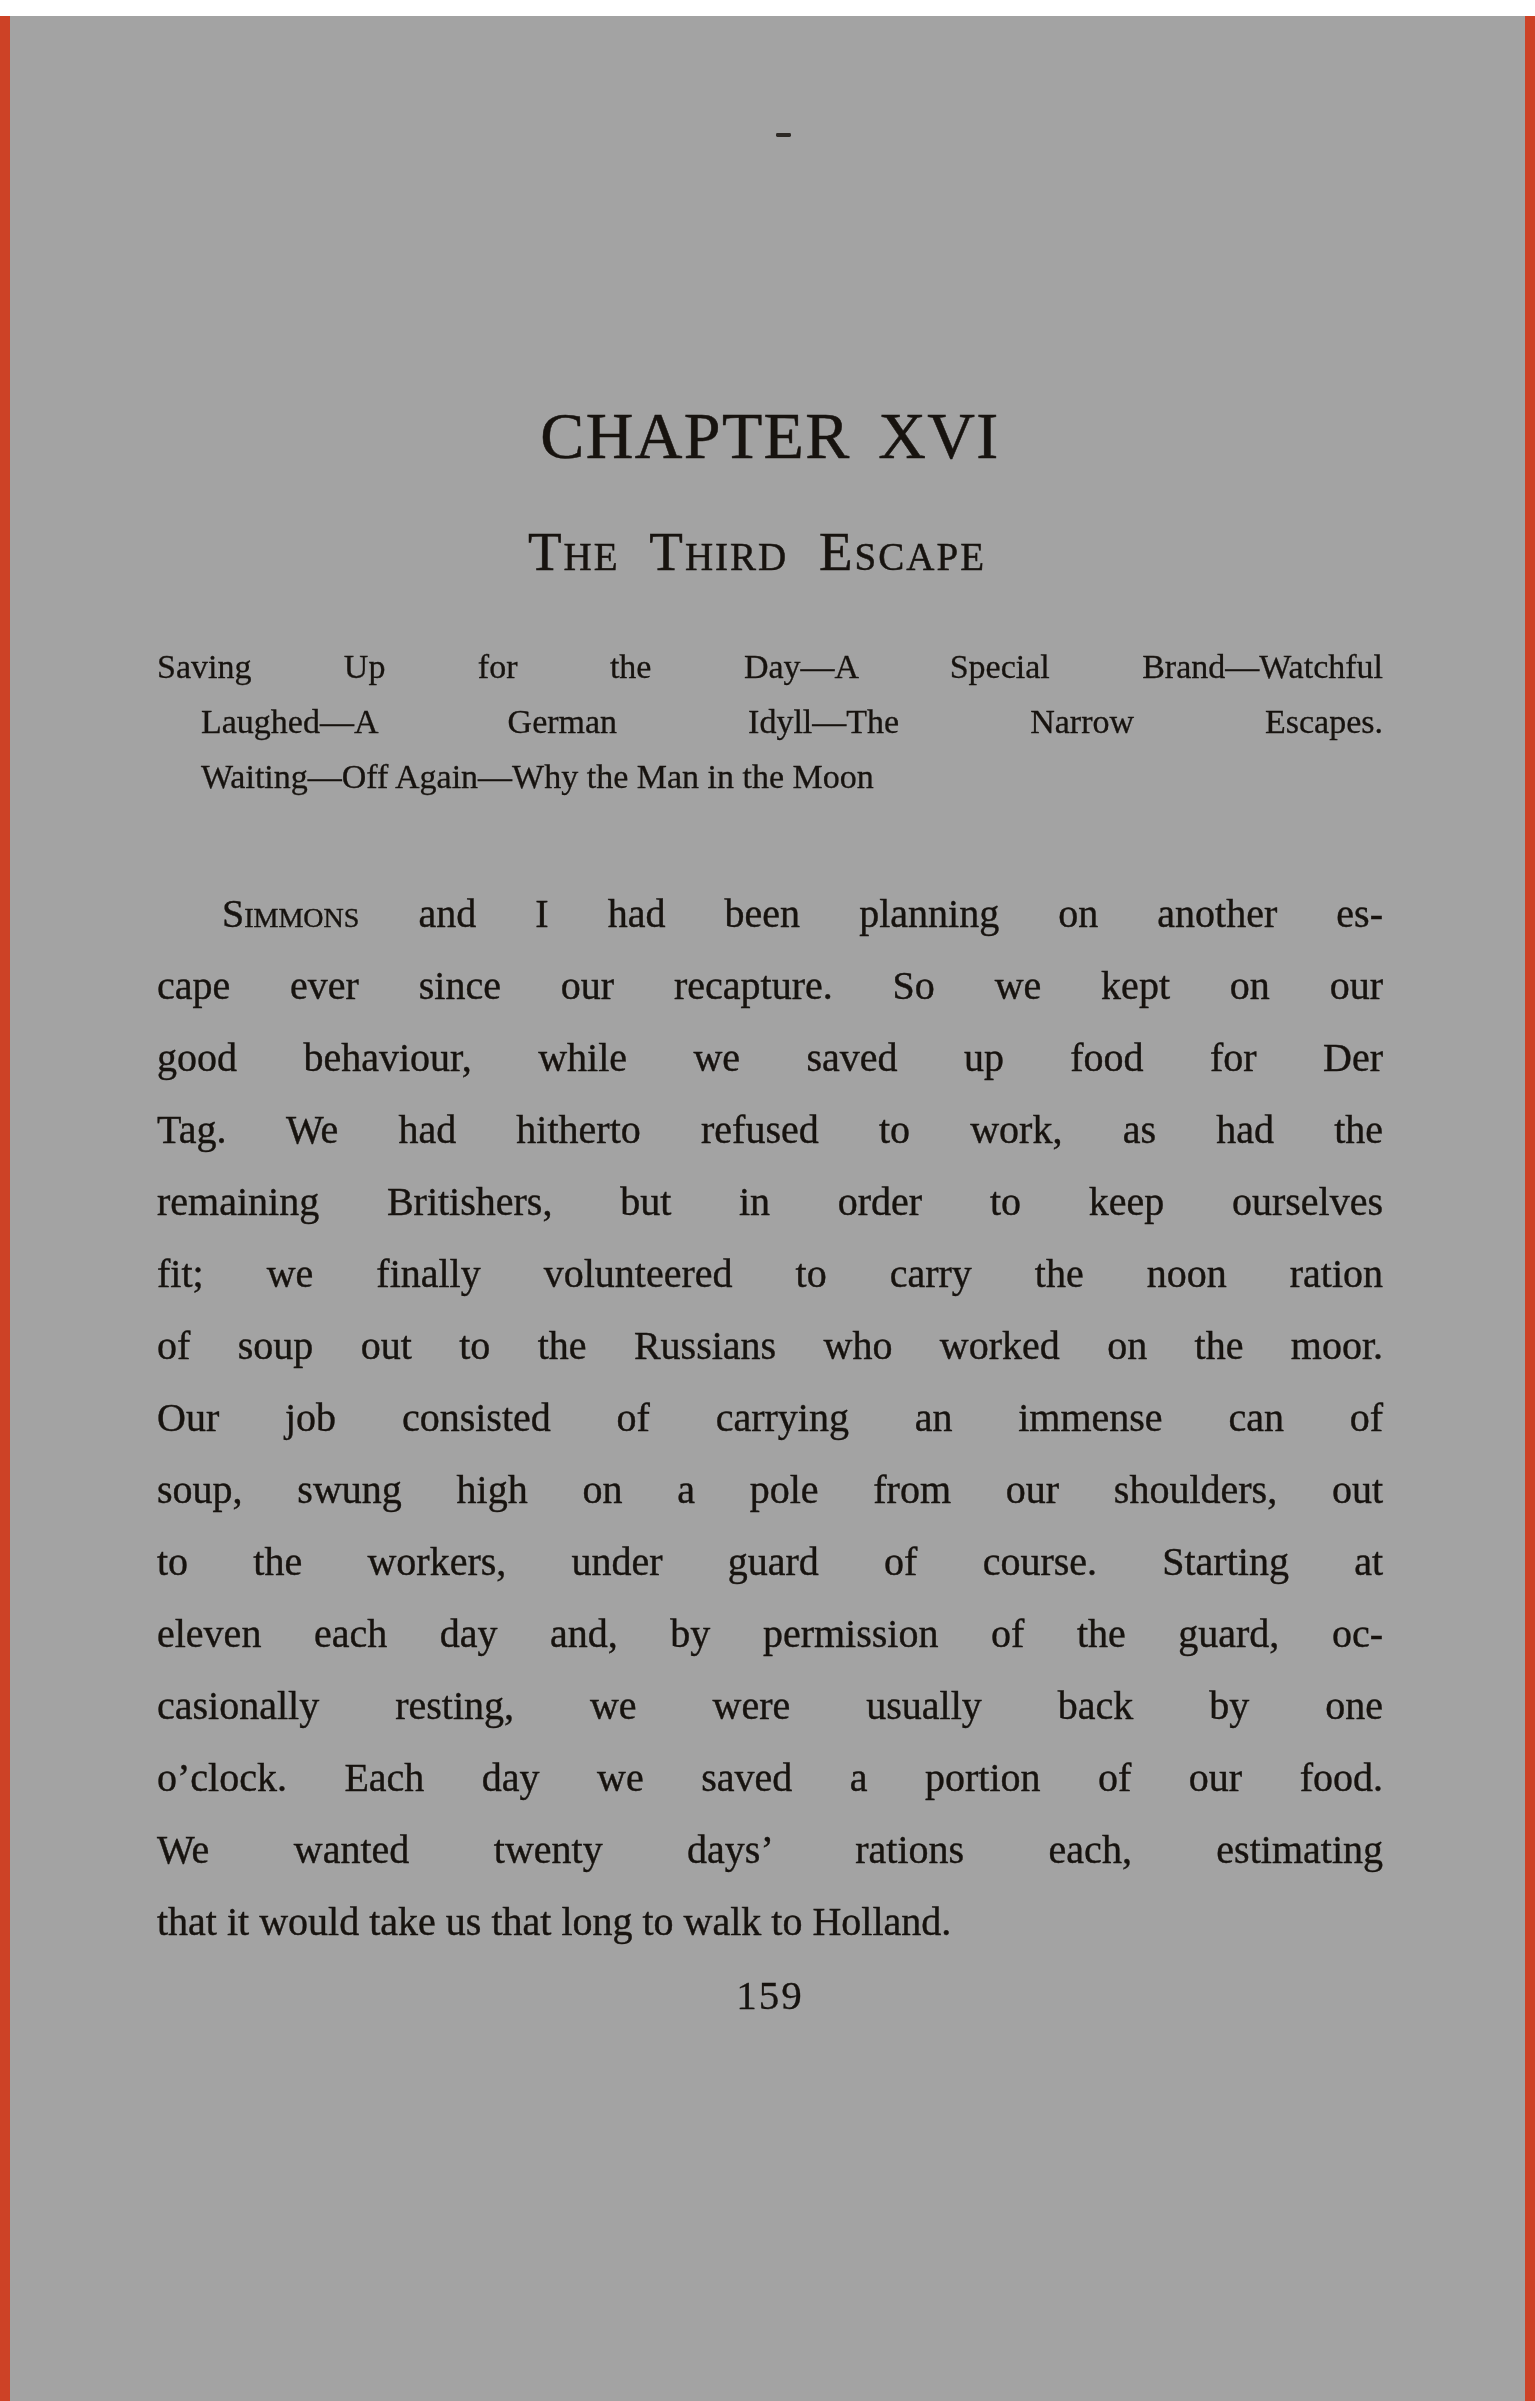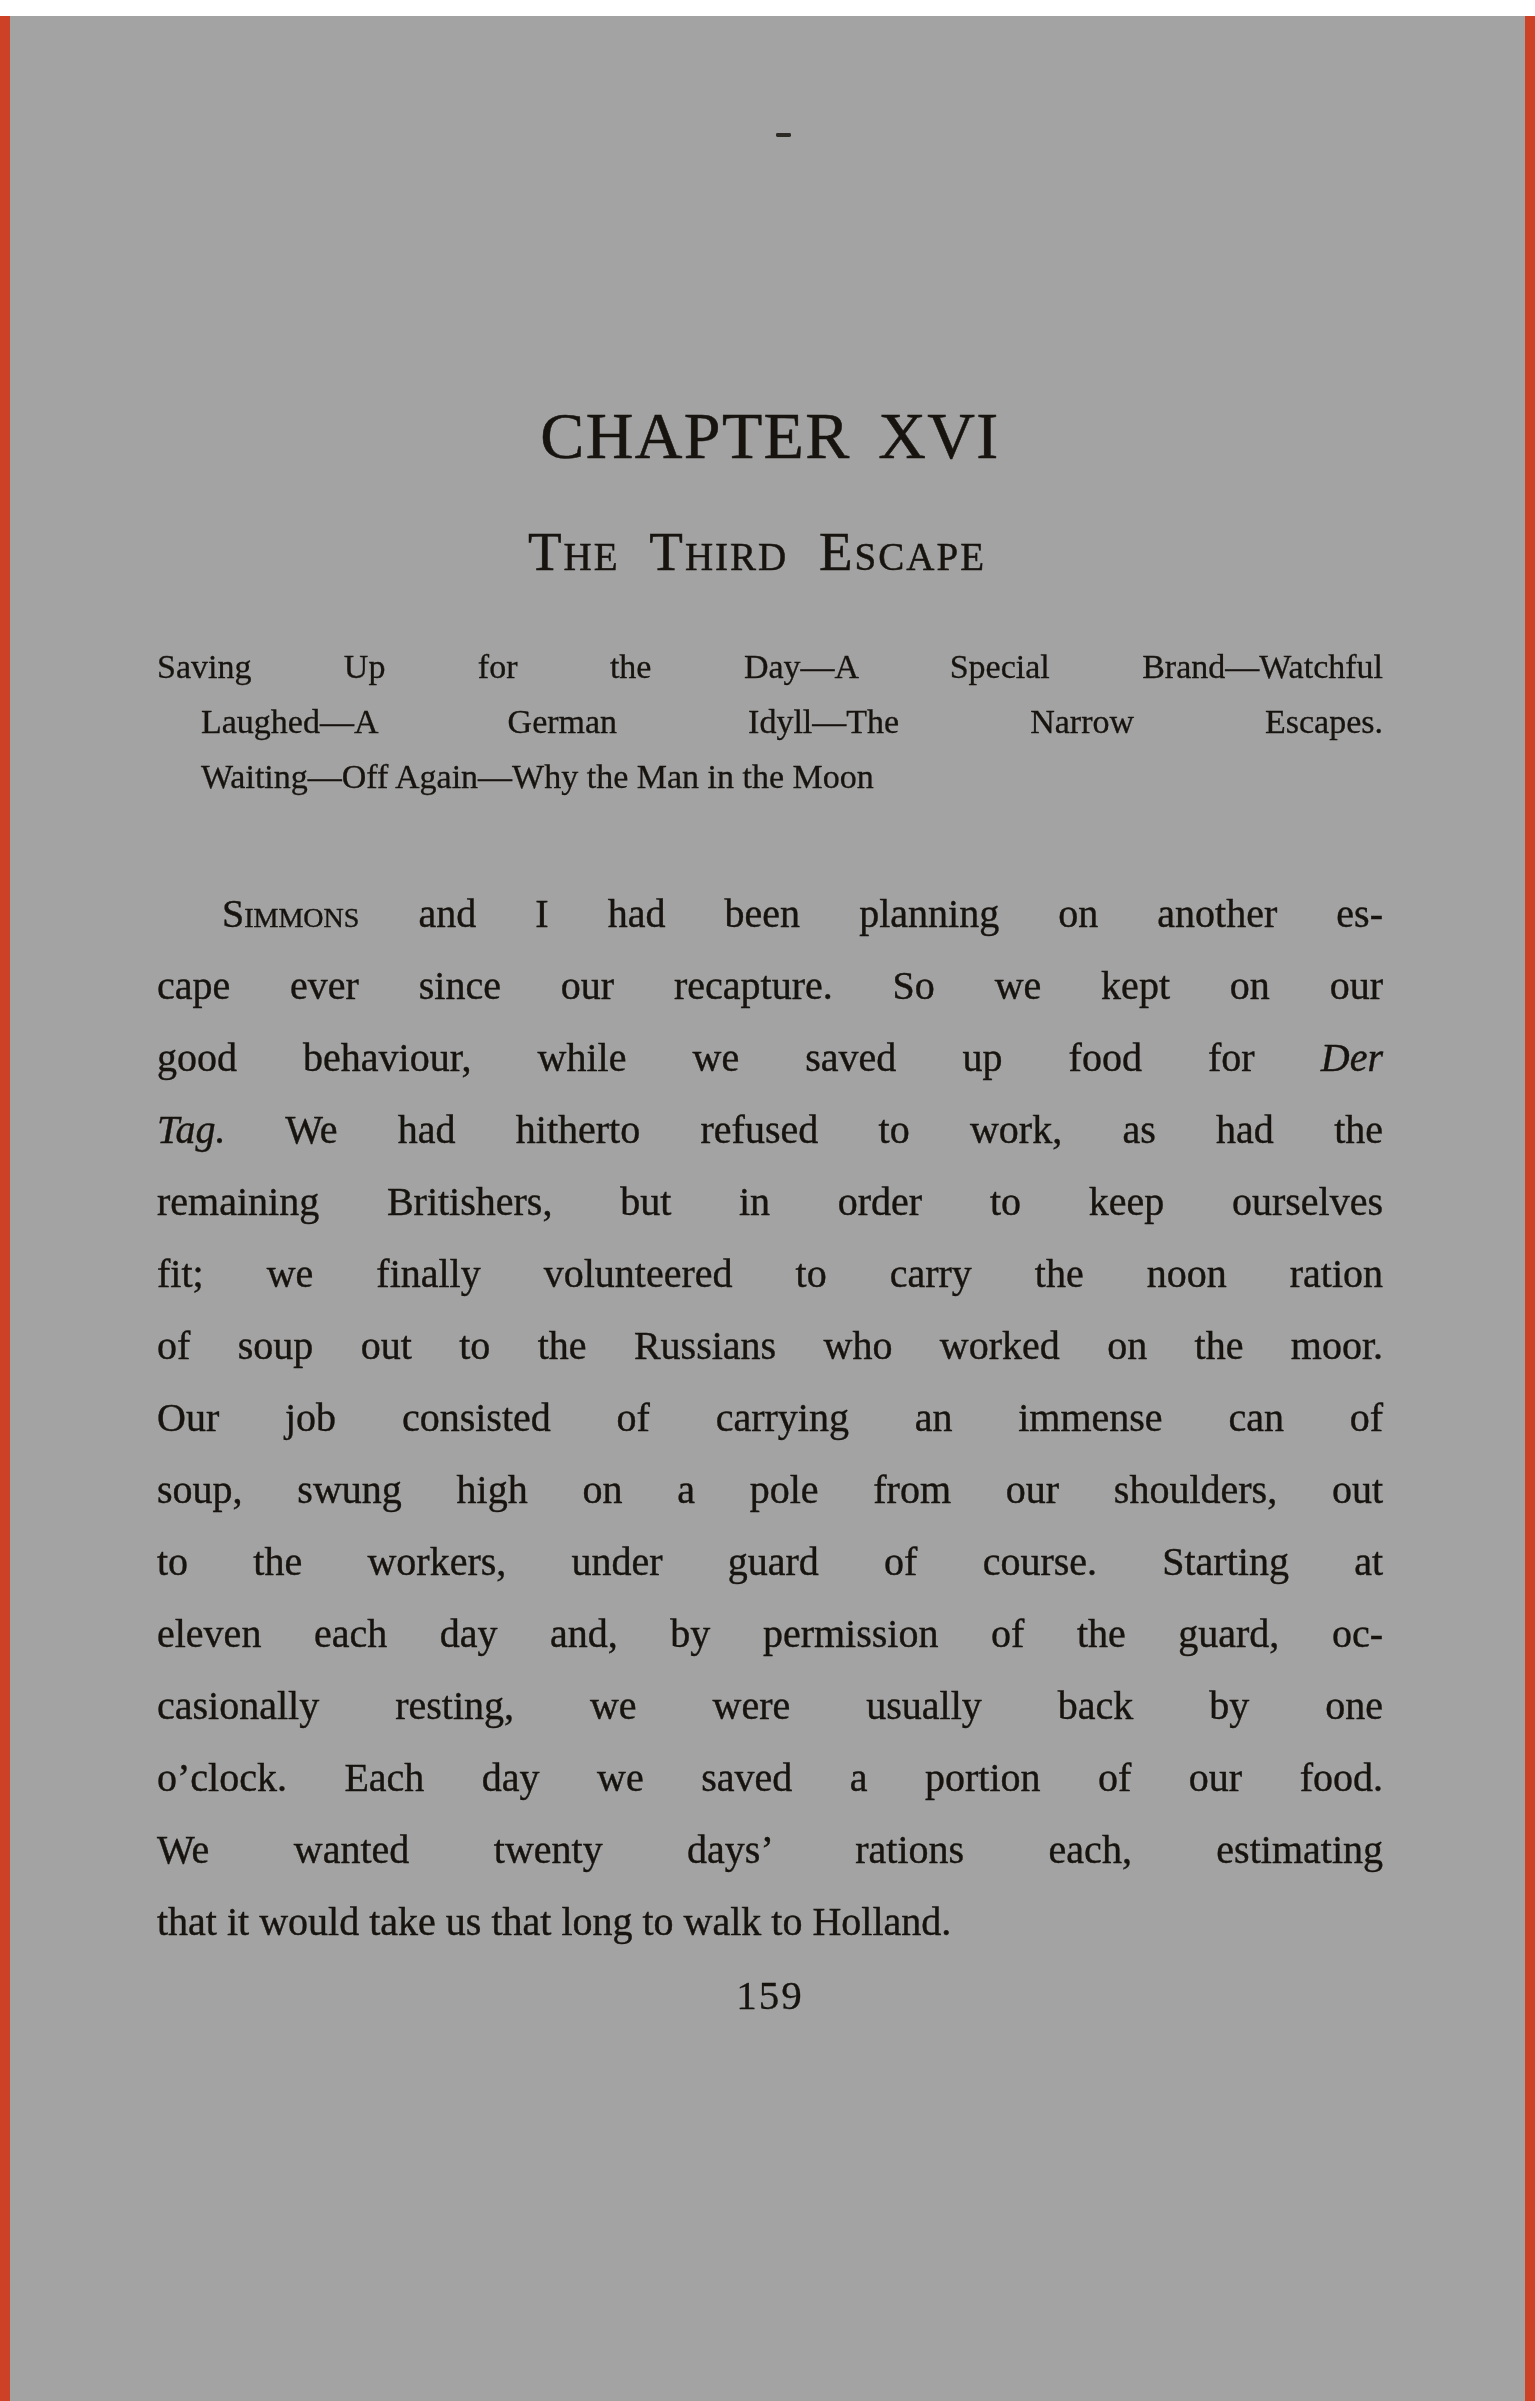--- a/index.html
+++ b/index.html
@@ -83,21 +83,21 @@
     line-height: 72px;
     -webkit-text-stroke: 0.4px #17130f;
   }
   .body-text .line:first-child { text-indent: 65px; }
   .line {
     text-align-last: justify;
     white-space: nowrap;
   }
   .line:last-child { text-align-last: left; }
   .sc { font-variant: small-caps; font-family: Liberation Serif, serif; }
-  .it { font-style: italic; }
+  .it { }
   .page-number {
     position: absolute;
     left: 157px;
     width: 1226px;
     top: 1955px;
     font-size: 41px;
     text-align: center;
     letter-spacing: 2px;
     -webkit-text-stroke: 0.3px #17130f;
   }

